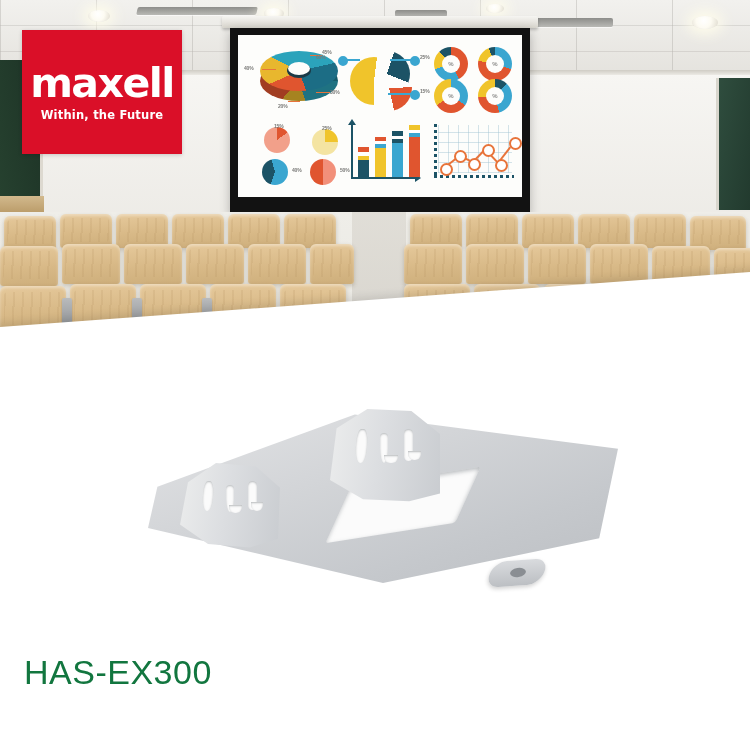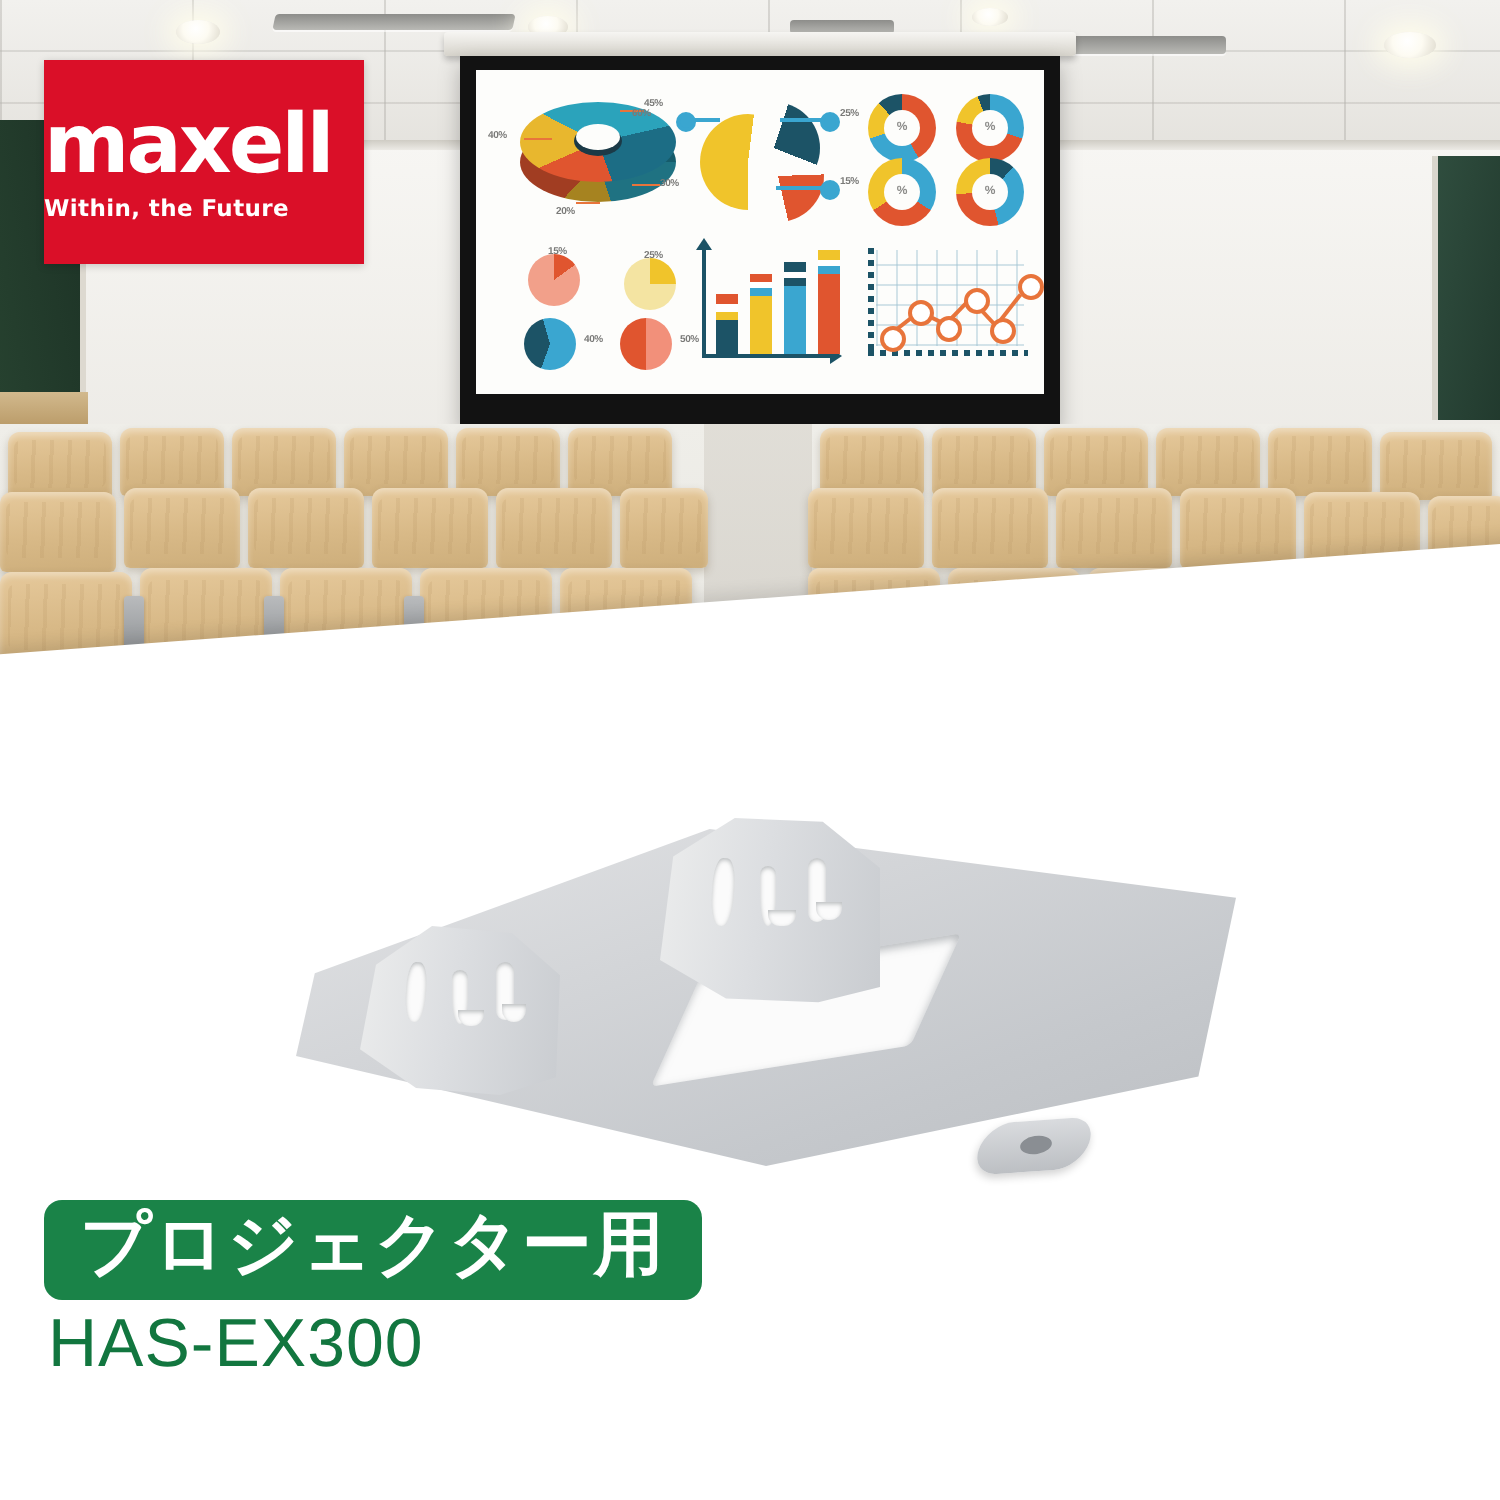--- a/index.html
+++ b/index.html
@@ -320,23 +320,23 @@
     font-family:"DejaVu Sans","Liberation Sans",sans-serif;
   }
   .title-model{
     color:#12763f;font-size:34px;font-weight:normal;line-height:1;
     padding-bottom:6px;letter-spacing:.5px;white-space:nowrap;
     font-family:"Liberation Sans",sans-serif;
   }
 
   
   .logo{
-    position:absolute;left:22px;top:30px;width:160px;height:102px;
+    position:absolute;left:22px;top:30px;width:160px;height:124px;
     background:#da0f28;display:flex;flex-direction:column;
-    align-items:flex-start;justify-content:center;gap:1px;
+    align-items:center;justify-content:center;gap:1px;
     box-shadow:0 1px 4px rgba(0,0,0,.18);
   }
   .logo-word{
     color:#ffffff;font-size:41px;font-weight:bold;line-height:1;
     letter-spacing:-1.5px;font-family:"DejaVu Sans","Liberation Sans",sans-serif;
   }
   .logo-tag{
     color:#ffffff;font-size:11.5px;font-weight:bold;line-height:1;
     letter-spacing:.2px;margin-top:5px;
     font-family:"DejaVu Sans","Liberation Sans",sans-serif;
@@ -581,18 +581,17 @@
     <div class="hook" style="left:89px;top:100px;width:13px;height:8px;border-radius:0 0 6px 6px;"></div>
     <div class="hook" style="left:108px;top:76px;width:9px;height:29px;border-radius:5px;"></div>
     <div class="hook" style="left:111px;top:97px;width:12px;height:9px;border-radius:0 0 6px 6px;"></div>
   </div>
 
   <div class="logo">
     <div class="logo-word">maxell</div>
     <div class="logo-tag">Within, the Future</div>
   </div>
 
-  <div class="badge">プロジェクター用</div>
   <div class="title-row">
     <div class="title-model">HAS-EX300</div>
   </div>
 
 </div>
 
 </body></html>

